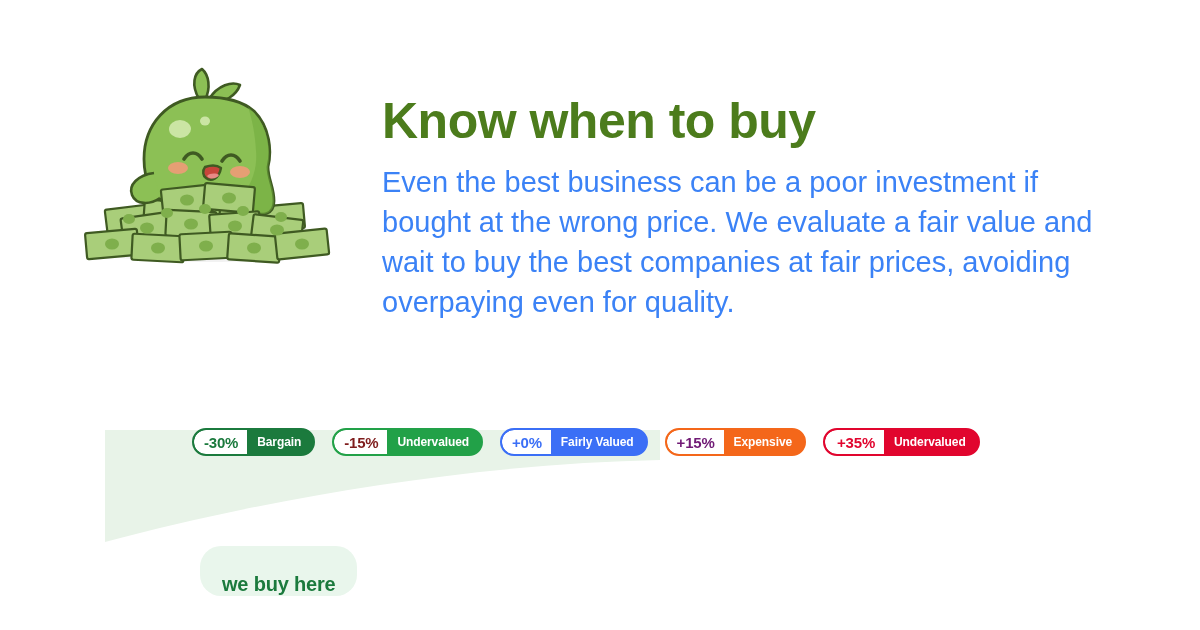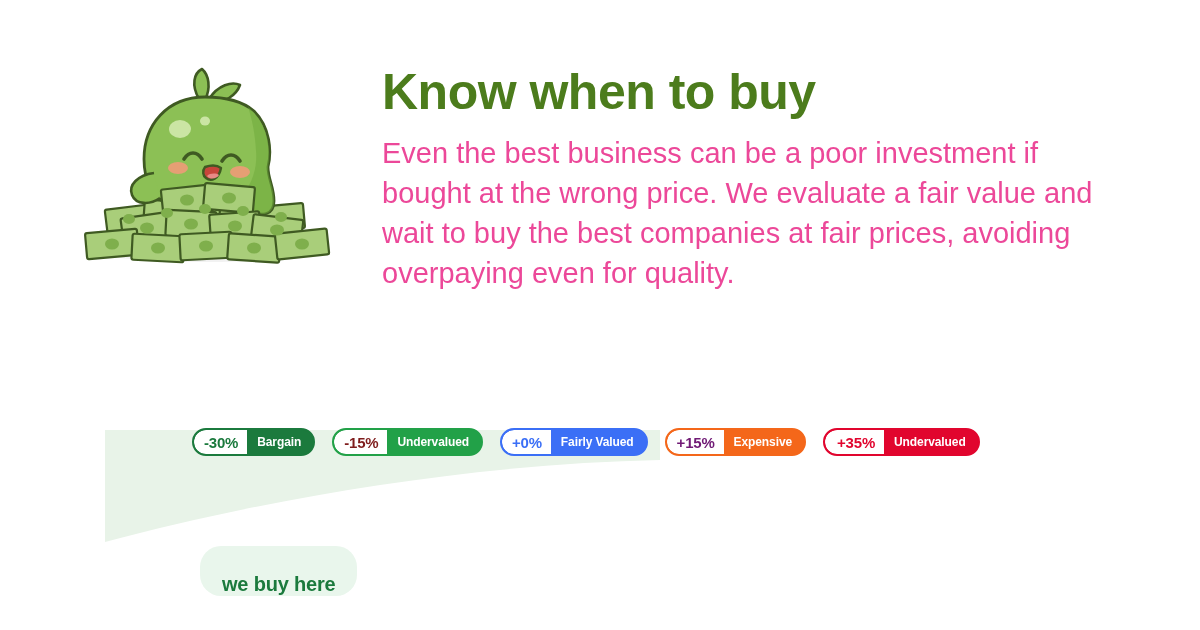--- a/index.html
+++ b/index.html
@@ -39,37 +39,37 @@
   #mascot-illustration {
     width: 290px;
     height: 220px;
     margin-left: 62px;
     margin-top: 55px;
     flex: 0 0 auto;
   }
 
   #hero-text {
     margin-left: 30px;
-    margin-top: 66px;
+    margin-top: 95px;
     width: 760px;
   }
 
   #hero-title {
     font-size: 50px;
     font-weight: bold;
     color: #4C7C1C;
     line-height: 1.06;
     letter-spacing: -0.5px;
     margin: 0 0 14px 0;
   }
 
   #hero-body {
     font-size: 29px;
     line-height: 1.38;
-    color: #ec4899;
+    color: #3b82f6;
     margin: 0;
     max-width: 750px;
   }
 
   
   #valuation-scale {
     position: absolute;
     left: 192px;
     top: 427px;
     height: 30px;

